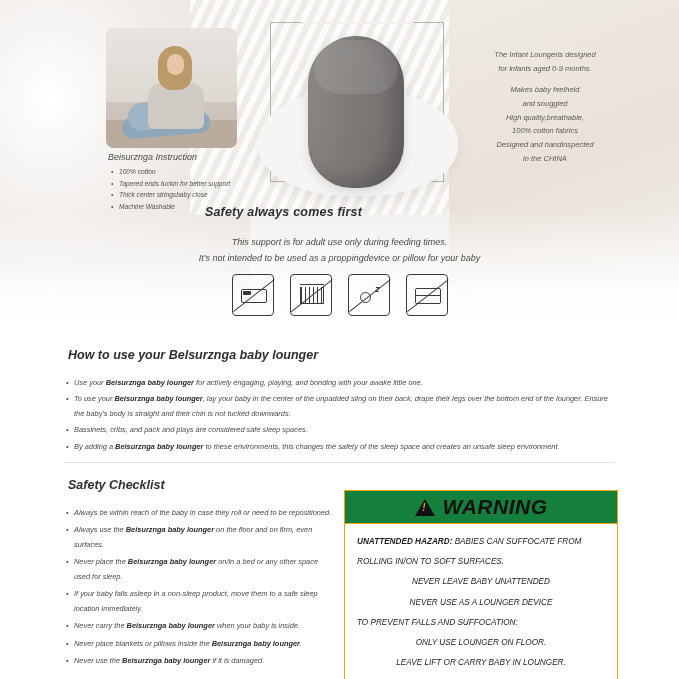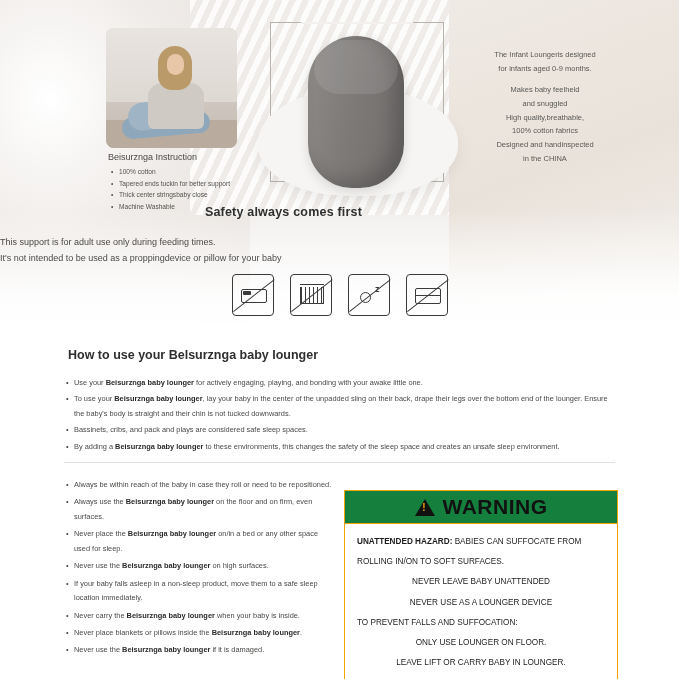--- a/index.html
+++ b/index.html
@@ -11,20 +11,21 @@
     height: 679px;
     background: #ffffff;
     font-family: "Liberation Sans", sans-serif;
     color: #3a3a3a;
     overflow: hidden;
   }
   .page {
     position: relative;
     width: 679px;
     height: 679px;
+    font-style: italic;
   }
 
   
   .hero {
     position: relative;
     width: 679px;
     height: 330px;
     background: linear-gradient(180deg,#f3f0ee 0%, #efeceb 45%, #f7f5f4 100%);
     overflow: hidden;
   }
@@ -192,21 +193,21 @@
     text-align: center;
     font-size: 12.5px;
     font-weight: bold;
     color: #2f2f2f;
     letter-spacing: 0.2px;
   }
   .safety-sub {
     position: absolute;
     left: 0; top: 234px;
     width: 679px;
-    text-align: left;
+    text-align: center;
     font-size: 9px;
     line-height: 1.8;
     color: #4b4a47;
   }
 
   
   .icon-row {
     position: absolute;
     left: 0; top: 274px;
     width: 679px;
@@ -473,25 +474,25 @@
       <li>To use your <span class="brand">Beisurznga baby lounger</span>, lay your baby in the center of the unpadded sling on their back, drape their legs over the bottom end of the lounger. Ensure the baby's body is straight and their chin is not tucked downwards.</li>
       <li>Bassinets, cribs, and pack and plays are considered safe sleep spaces.</li>
       <li>By adding a <span class="brand">Beisurznga baby lounger</span> to these environments, this changes the safety of the sleep space and creates an unsafe sleep environment.</li>
     </ul>
   </div>
 
   <div class="divider"></div>
 
   <div class="section sec-check">
     <div class="check-col">
+      <h2 class="sec-title">Safety Checklist</h2>
       <ul class="check-list">
         <li>Always be within reach of the baby in case they roll or need to be repositioned.</li>
         <li>Always use the <span class="brand">Beisurznga baby lounger</span> on the floor and on firm, even surfaces.</li>
         <li>Never place the <span class="brand">Beisurznga baby lounger</span> on/in a bed or any other space used for sleep.</li>
-        <li>Never use the <span class="brand">Beisurznga baby lounger</span> on high surfaces.</li>
         <li>If your baby falls asleep in a non-sleep product, move them to a safe sleep location immediately.</li>
         <li>Never carry the <span class="brand">Beisurznga baby lounger</span> when your baby is inside.</li>
         <li>Never place blankets or pillows inside the <span class="brand">Beisurznga baby lounger</span>.</li>
         <li>Never use the <span class="brand">Beisurznga baby lounger</span> if it is damaged.</li>
 
       </ul>
     </div>
 
     <div class="warning">
       <div class="warning-head">

